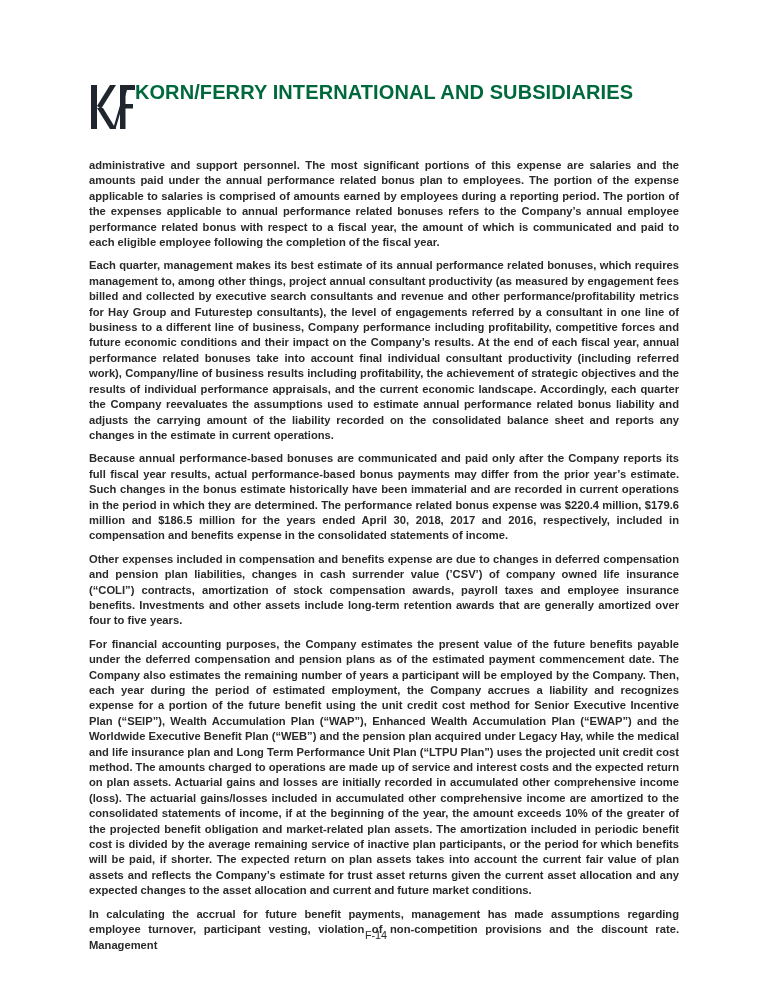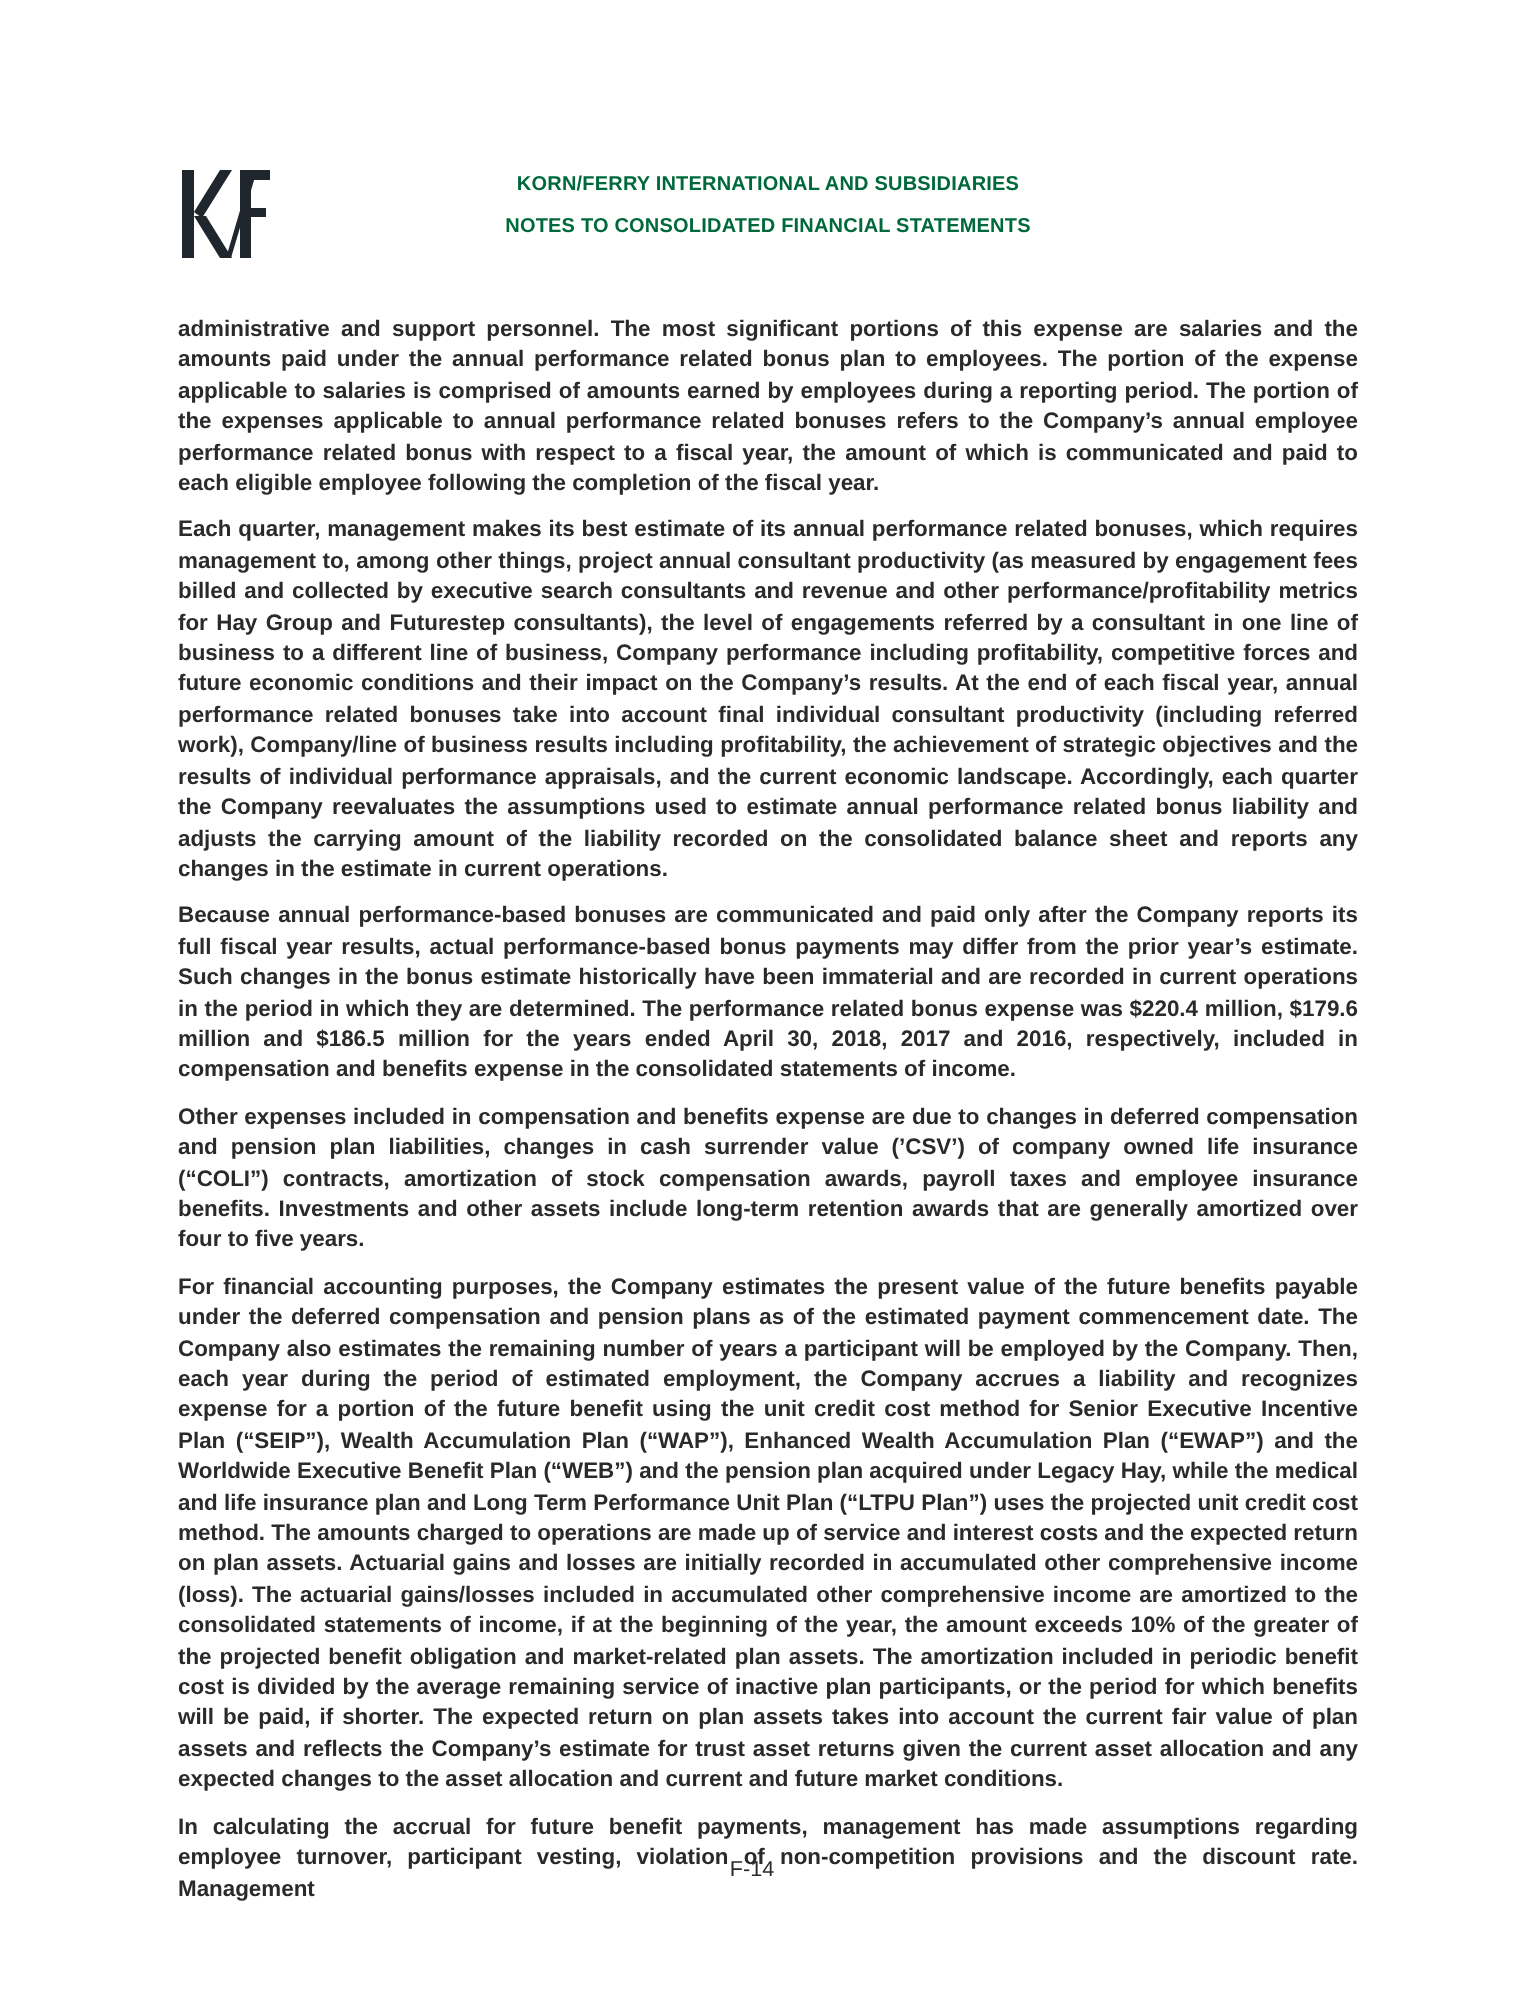--- a/index.html
+++ b/index.html
@@ -30,21 +30,21 @@
     width: 48px;
     height: 48px;
   }
   .title-block {
     text-align: center;
     color: #00693C;
     font-weight: bold;
     padding-top: 2px;
   }
   .title-line {
-    font-size: 10px;
+    font-size: 20px;
     line-height: 21px;
     letter-spacing: 0.1px;
   }
   .doc-body p {
     font-size: 11.2px;
     line-height: 15.4px;
     text-align: justify;
     margin-bottom: 8px;
     color: #2a2a2a;
     font-weight: bold;
@@ -81,21 +81,20 @@
           <polygon points="16,50 28,50 54,92 42,92"></polygon>
           <polygon points="48,92 74,4 79,4 53,92"></polygon>
           <rect x="62" y="4" width="11" height="88"></rect>
           <rect x="62" y="4" width="30" height="10"></rect>
           <rect x="62" y="42" width="26" height="9"></rect>
         </g>
       </svg>
     </div>
     <div class="title-block">
       <div class="title-line">KORN/FERRY INTERNATIONAL AND SUBSIDIARIES</div>
-      <div class="title-line">NOTES TO CONSOLIDATED FINANCIAL STATEMENTS</div>
     </div>
   </header>
 
   <main class="doc-body">
     <p>administrative and support personnel. The most significant portions of this expense are salaries and the amounts paid under the annual performance related bonus plan to employees. The portion of the expense applicable to salaries is comprised of amounts earned by employees during a reporting period. The portion of the expenses applicable to annual performance related bonuses refers to the Company’s annual employee performance related bonus with respect to a fiscal year, the amount of which is communicated and paid to each eligible employee following the completion of the fiscal year.</p>
     <p>Each quarter, management makes its best estimate of its annual performance related bonuses, which requires management to, among other things, project annual consultant productivity (as measured by engagement fees billed and collected by executive search consultants and revenue and other performance/profitability metrics for Hay Group and Futurestep consultants), the level of engagements referred by a consultant in one line of business to a different line of business, Company performance including profitability, competitive forces and future economic conditions and their impact on the Company’s results. At the end of each fiscal year, annual performance related bonuses take into account final individual consultant productivity (including referred work), Company/line of business results including profitability, the achievement of strategic objectives and the results of individual performance appraisals, and the current economic landscape. Accordingly, each quarter the Company reevaluates the assumptions used to estimate annual performance related bonus liability and adjusts the carrying amount of the liability recorded on the consolidated balance sheet and reports any changes in the estimate in current operations.</p>
     <p>Because annual performance-based bonuses are communicated and paid only after the Company reports its full fiscal year results, actual performance-based bonus payments may differ from the prior year’s estimate. Such changes in the bonus estimate historically have been immaterial and are recorded in current operations in the period in which they are determined. The performance related bonus expense was $220.4 million, $179.6 million and $186.5 million for the years ended April 30, 2018, 2017 and 2016, respectively, included in compensation and benefits expense in the consolidated statements of income.</p>
     <p>Other expenses included in compensation and benefits expense are due to changes in deferred compensation and pension plan liabilities, changes in cash surrender value (’CSV’) of company owned life insurance (“COLI”) contracts, amortization of stock compensation awards, payroll taxes and employee insurance benefits. Investments and other assets include long-term retention awards that are generally amortized over four to five years.</p>
 
 

